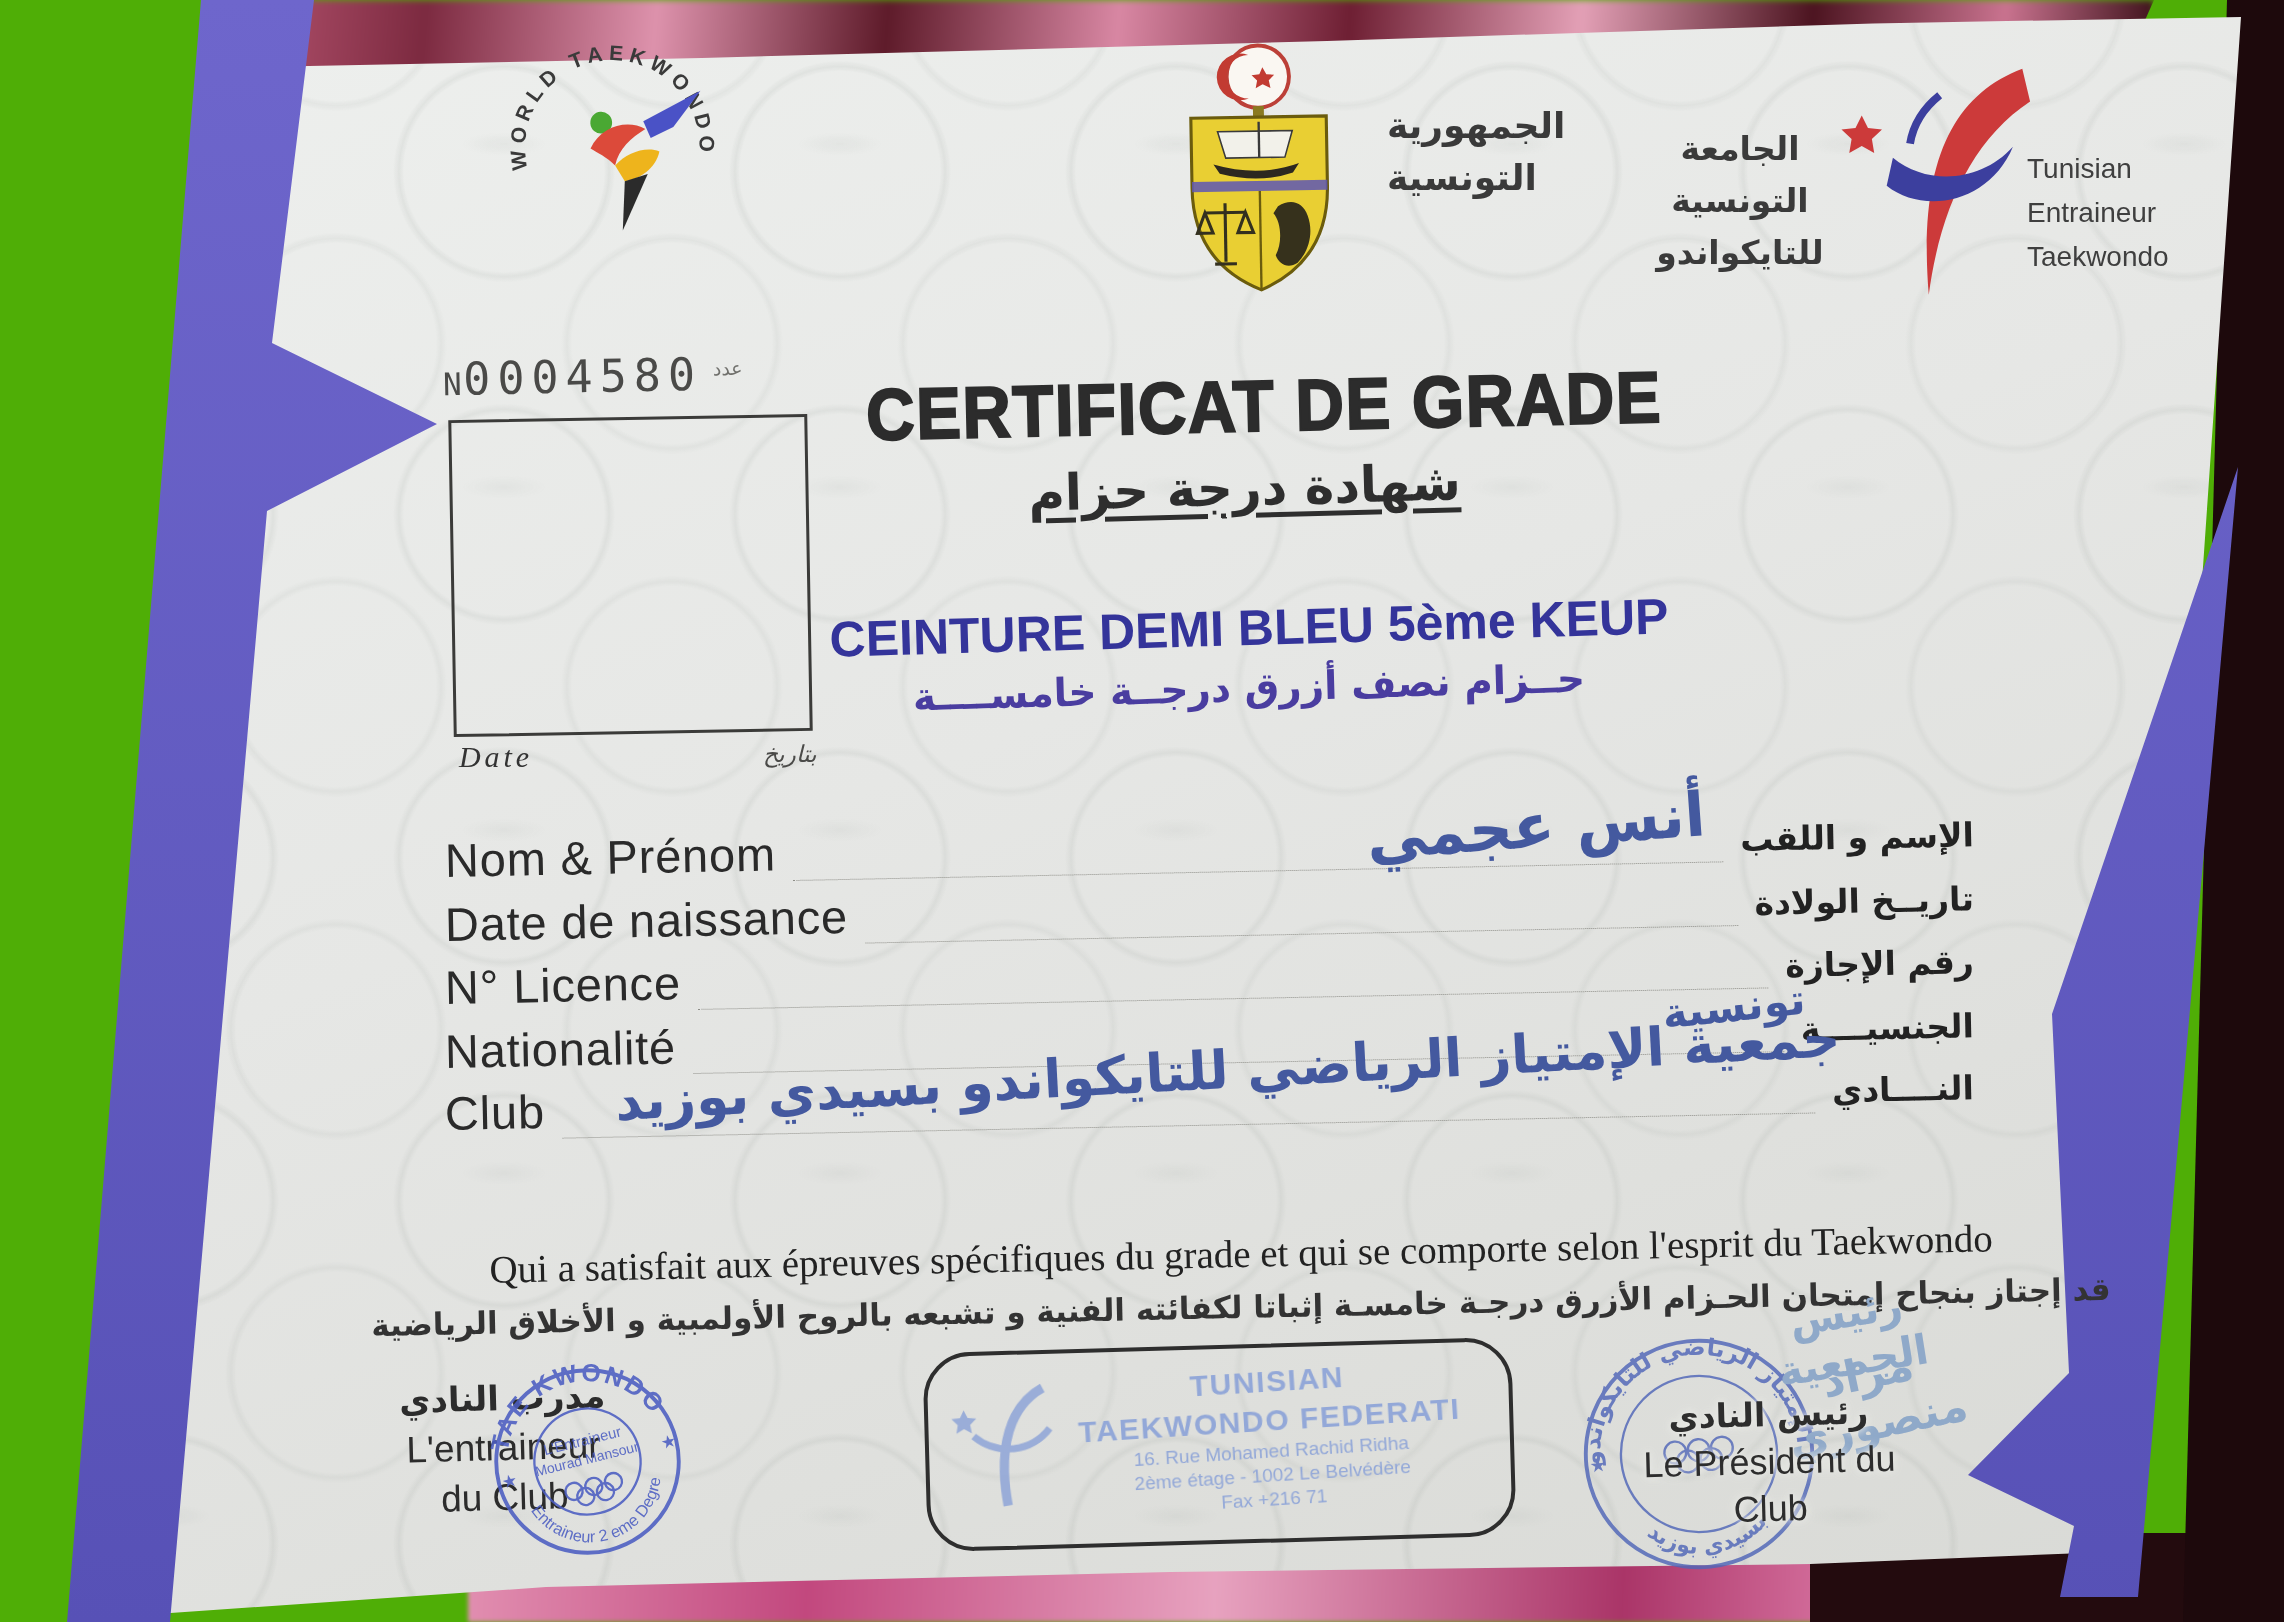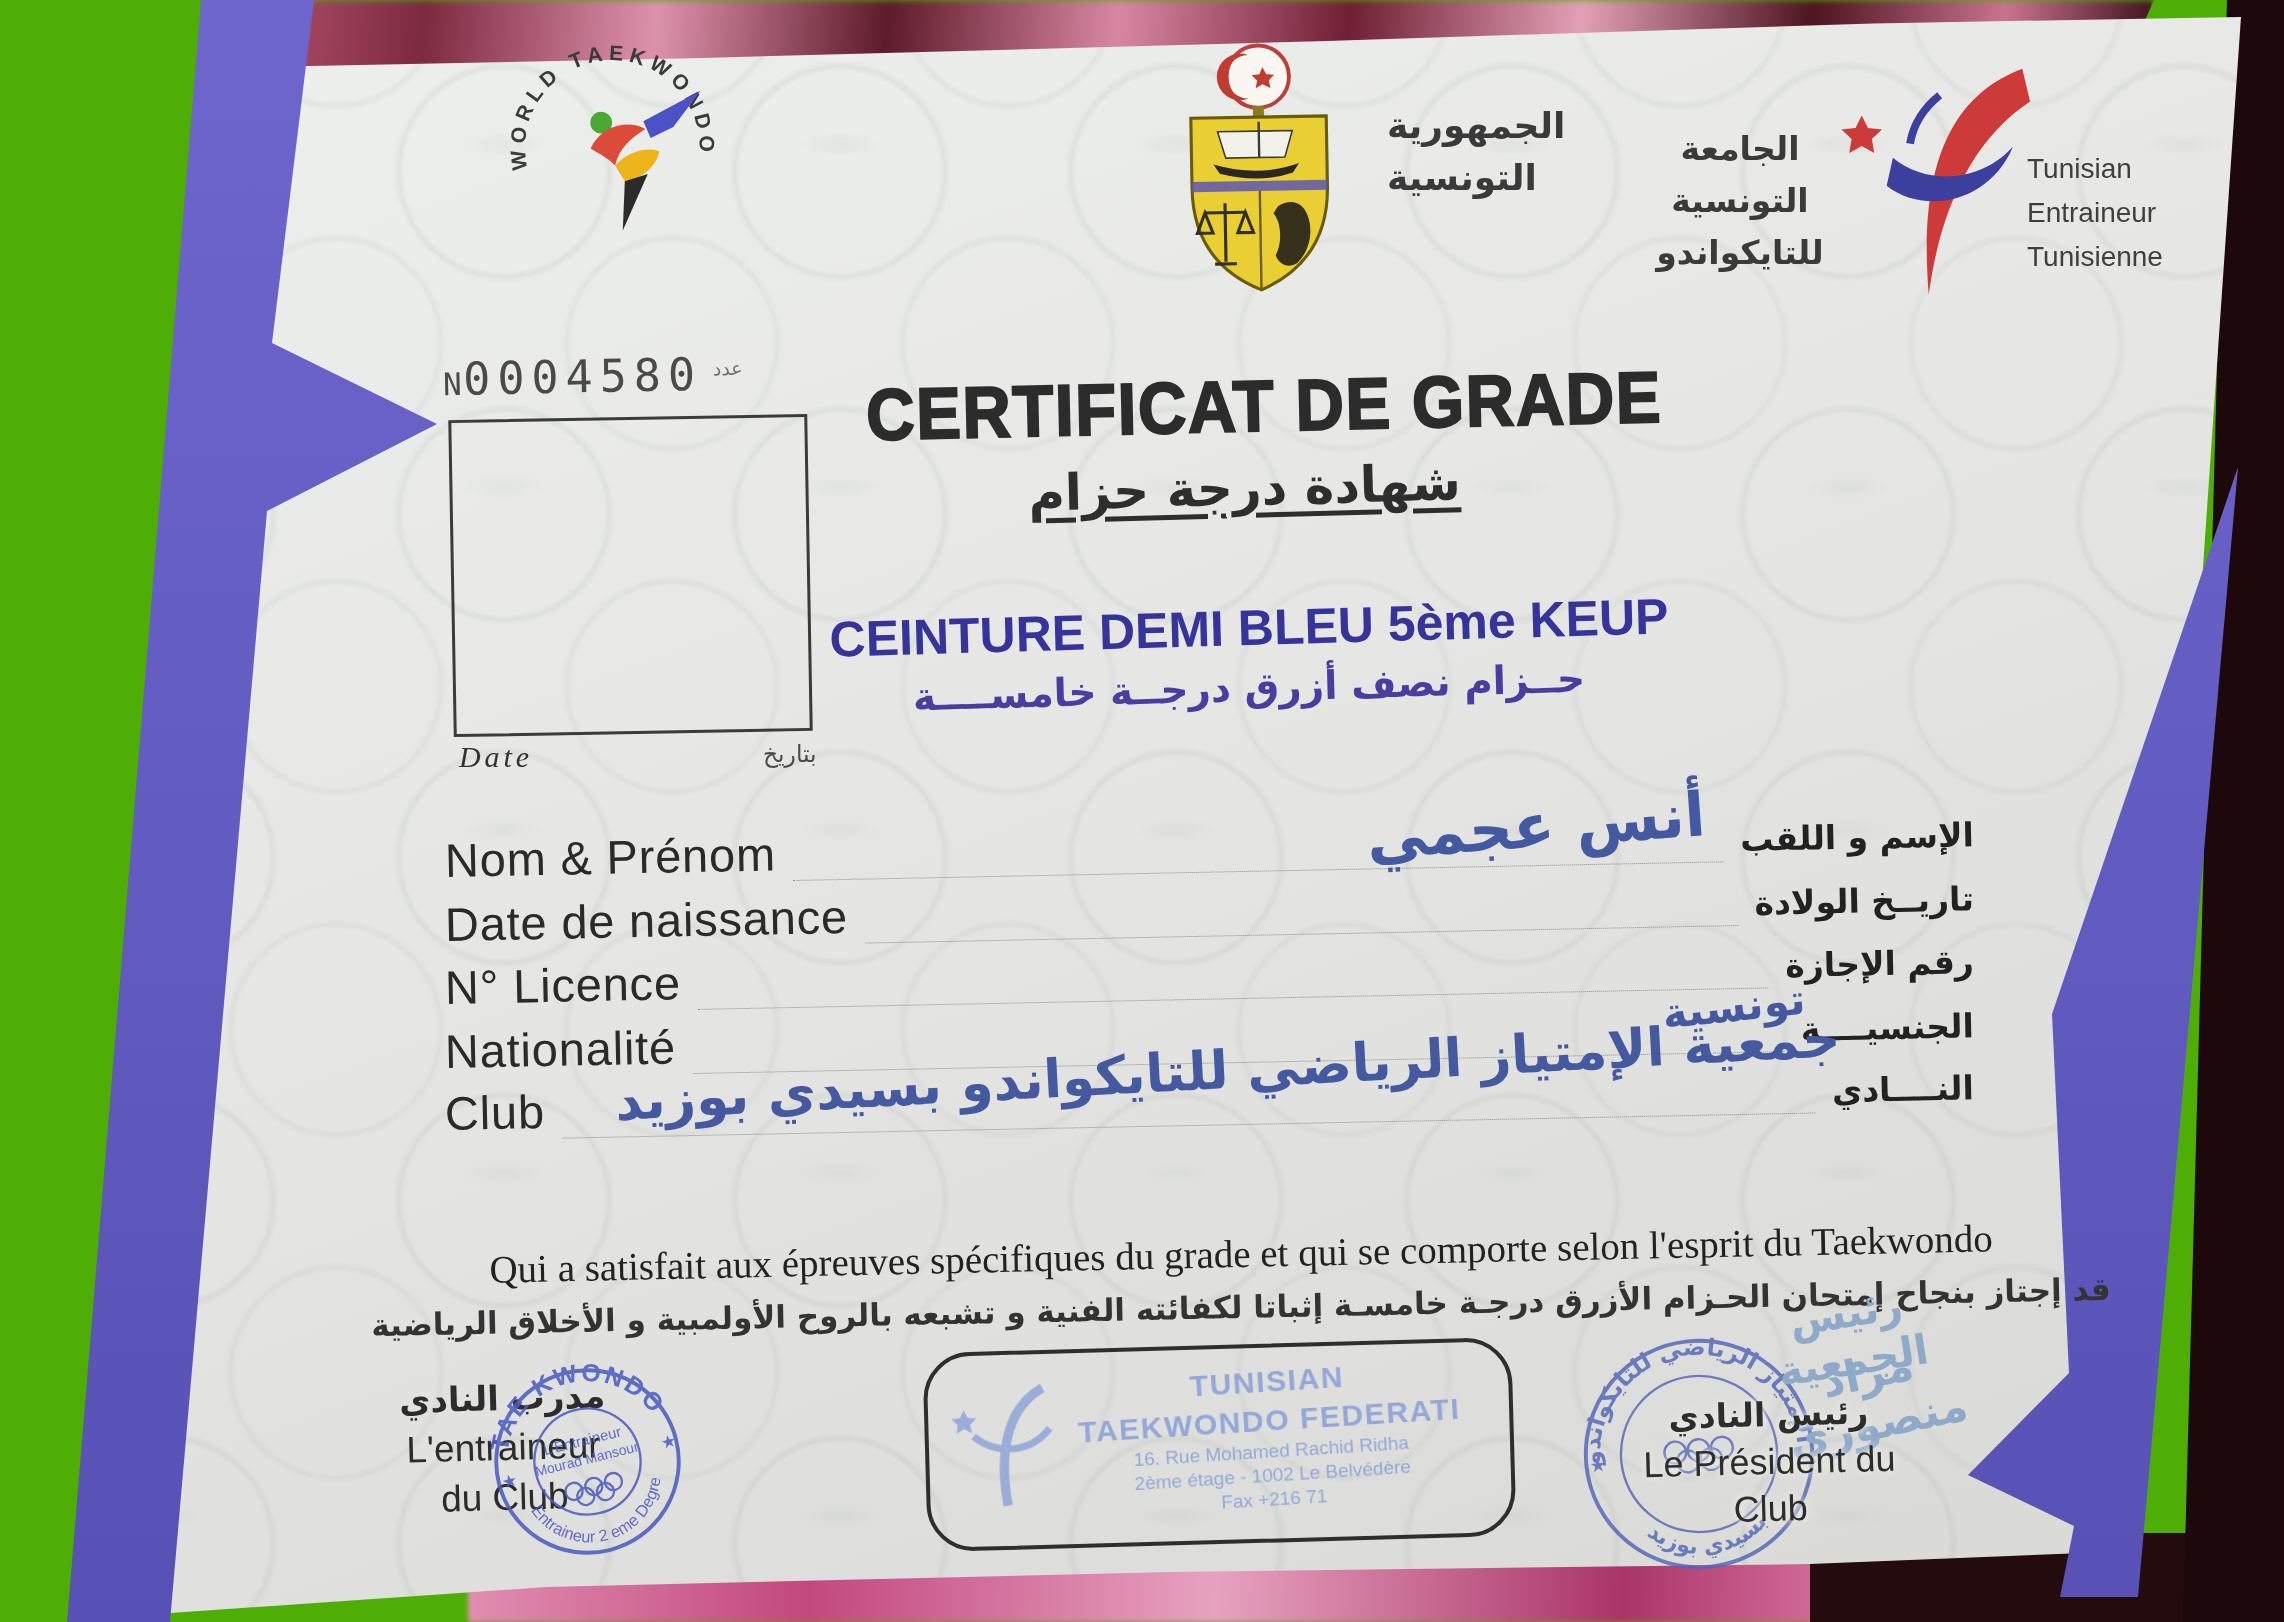--- a/index.html
+++ b/index.html
@@ -39,21 +39,21 @@
   #republic-ar{left:1366px;top:100px;width:218px;font-size:36px;font-weight:bold;color:#3a3a3a;line-height:52px;text-align:left;margin-left:21px;}
   #fed-ar{left:1631px;top:123px;width:218px;font-size:33px;font-weight:bold;color:#3a3a3a;line-height:52px;text-align:center;}
   #fed-en{left:2027px;top:147px;width:203px;font-size:28px;color:#3f3f3f;line-height:44px;}
   
   #cert-number{left:443px;top:350px;color:#4a4a48;font-family:"DejaVu Sans Mono",monospace;
     font-size:45px;letter-spacing:7px;transform:rotate(-1.2deg);}
   #cert-number .n{font-size:31px;letter-spacing:1.6px;}
   #cert-number .num-ar{font-family:"DejaVu Sans",sans-serif;font-size:19px;color:#70706c;letter-spacing:0;margin-left:11px;vertical-align:14px;}
   #photo-box{left:451px;top:417px;width:353px;height:311px;border:3.9px solid #3b3b39;transform:rotate(-1deg);}
   #date-label{left:459px;top:740px;font-size:30px;letter-spacing:3.9px;color:#333;font-style:italic;}
-  #date-label-ar{left:763px;top:740px;font-size:23.4px;color:#4a4a48;}
+  #date-label-ar{left:763px;top:740px;font-size:23.4px;color:#4a4a48;font-style:italic;}
   
   #title{left:796px;top:367px;width:936px;text-align:center;font-size:67px;font-weight:bold;color:#2c2c2c;
     letter-spacing:1.6px;transform:rotate(-1.3deg) scaleY(1.08);-webkit-text-stroke:2px #2c2c2c;}
   #title-ar{left:796px;top:459px;width:897px;text-align:center;font-size:50px;font-weight:bold;color:#2e2e2e;
     text-decoration:underline;text-underline-offset:7.8px;transform:rotate(-1.5deg);}
   #grade{left:726px;top:599px;width:1046px;text-align:center;font-size:50px;font-weight:bold;color:#34349a;transform:rotate(-1.6deg);}
   #grade-ar{left:726px;top:665px;width:1046px;text-align:center;font-size:39px;font-weight:bold;color:#4a3da0;transform:rotate(-1.6deg);}
   
   .form-row{left:445px;width:1529px;display:flex;align-items:baseline;transform:rotate(-1.15deg);transform-origin:left center;}
   .form-row .label{font-size:47px;color:#2a2a2a;white-space:nowrap;letter-spacing:0.8px;}
@@ -148,21 +148,21 @@
   <svg class="abs" style="left:1818px;top:47px;" width="234" height="265" viewBox="0 0 300 340">
     <path d="M262,28 C172,62 128,150 142,318 C156,212 196,120 272,70 Z" fill="#cc3a3a"></path>
     <path d="M96,142 C140,178 208,174 250,128 C220,200 136,216 88,178 Z" fill="#3c3f9e"></path>
     <path d="M156,62 C136,78 122,100 118,124" stroke="#3c3f9e" stroke-width="10" fill="none"></path>
     <path d="M56,88 l8,16 18,2 -13,12 3,18 -16,-9 -16,9 3,-18 -13,-12 18,-2 Z" fill="#cc3a3a"></path>
   </svg>
 
   <div class="abs" id="fed-en">
     <div>Tunisian</div>
     <div>Entraineur</div>
-    <div>Tunisienne</div>
+    <div>Taekwondo</div>
   </div>
 
   <div class="abs" id="cert-number">
     <span class="n">N</span><span>0004580</span><span class="num-ar ar">عدد</span>
   </div>
   <div class="abs" id="photo-box"></div>
   <div class="abs serif" id="date-label">Date</div>
   <div class="abs ar" id="date-label-ar">بتاريخ</div>
 
   <div class="abs" id="title">CERTIFICAT DE GRADE</div>

